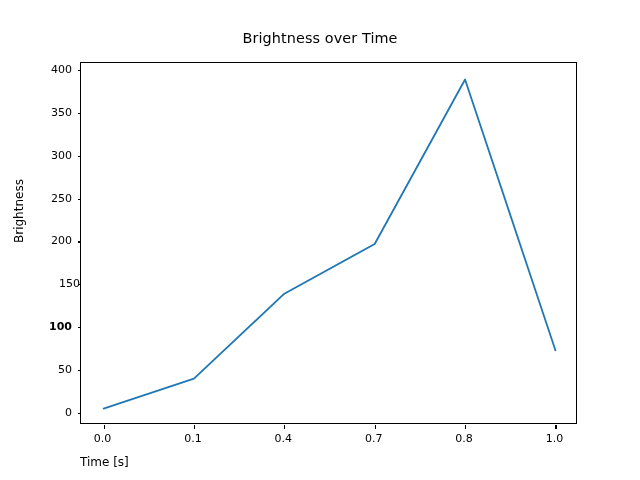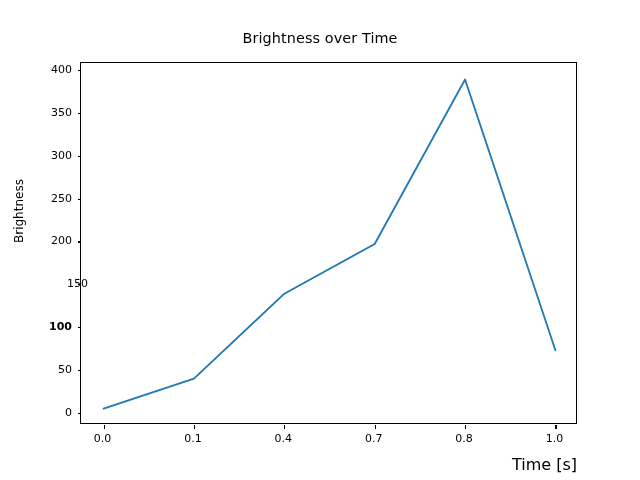--- a/index.html
+++ b/index.html
@@ -74,22 +74,22 @@
   .xtick-mark {
     width: 1.1px;
     height: 3.5px;
     top: 362px;
   }
   #xlabel {
     position: absolute;
     left: 80px;
     top: 455px;
     width: 497px;
-    text-align: right;
-    font-size: 16px;
+    text-align: left;
+    font-size: 12px;
     color: #000000;
   }
   #ylabel {
     position: absolute;
     left: 12px;
     top: 243px;
     font-size: 12px;
     color: #000000;
     transform-origin: 0 0;
     transform: rotate(-90deg);
@@ -123,21 +123,21 @@
       <div class="tick-mark xtick-mark" style="left: 384.05px;"></div>
       <div class="tick-mark xtick-mark" style="left: 474.41px;"></div>
     </div>
 
   <div id="ylabel">Brightness</div>
   <div id="xlabel">Time [s]</div>
 
 <div class="tick-label ytick-label" style="left: 0px; width: 72px; top: 411.83px;">0</div>
     <div class="tick-label ytick-label" style="left: 0px; width: 72px; top: 368.98px;">50</div>
     <div class="tick-label ytick-label" style="left: 0px; width: 72px; top: 326.13px; font-weight: bold;">100</div>
-    <div class="tick-label ytick-label" style="left: 16px; width: 72px; top: 283.28px; text-align: right;">150</div>
+    <div class="tick-label ytick-label" style="left: 8px; width: 72px; top: 283.28px; text-align: right;">150</div>
     <div class="tick-label ytick-label" style="left: 0px; width: 72px; top: 240.43px;">200</div>
     <div class="tick-label ytick-label" style="left: 0px; width: 72px; top: 197.58px;">250</div>
     <div class="tick-label ytick-label" style="left: 0px; width: 72px; top: 154.73px;">300</div>
     <div class="tick-label ytick-label" style="left: 0px; width: 72px; top: 111.88px;">350</div>
     <div class="tick-label ytick-label" style="left: 0px; width: 72px; top: 69.03px;">400</div>
     <div class="tick-label xtick-label" style="left: 102.59px; top: 432px;">0.0</div>
     <div class="tick-label xtick-label" style="left: 192.95px; top: 432px;">0.1</div>
     <div class="tick-label xtick-label" style="left: 283.32px; top: 432px;">0.4</div>
     <div class="tick-label xtick-label" style="left: 373.68px; top: 432px;">0.7</div>
     <div class="tick-label xtick-label" style="left: 464.05px; top: 432px;">0.8</div>

